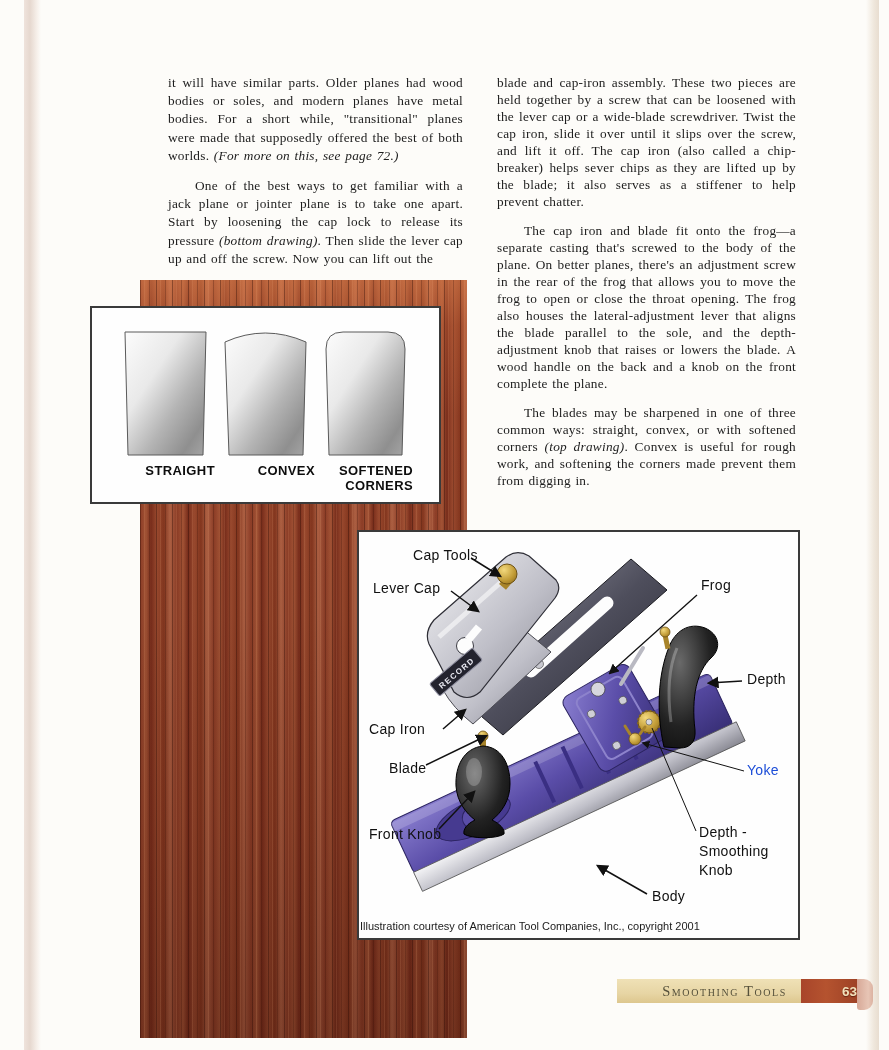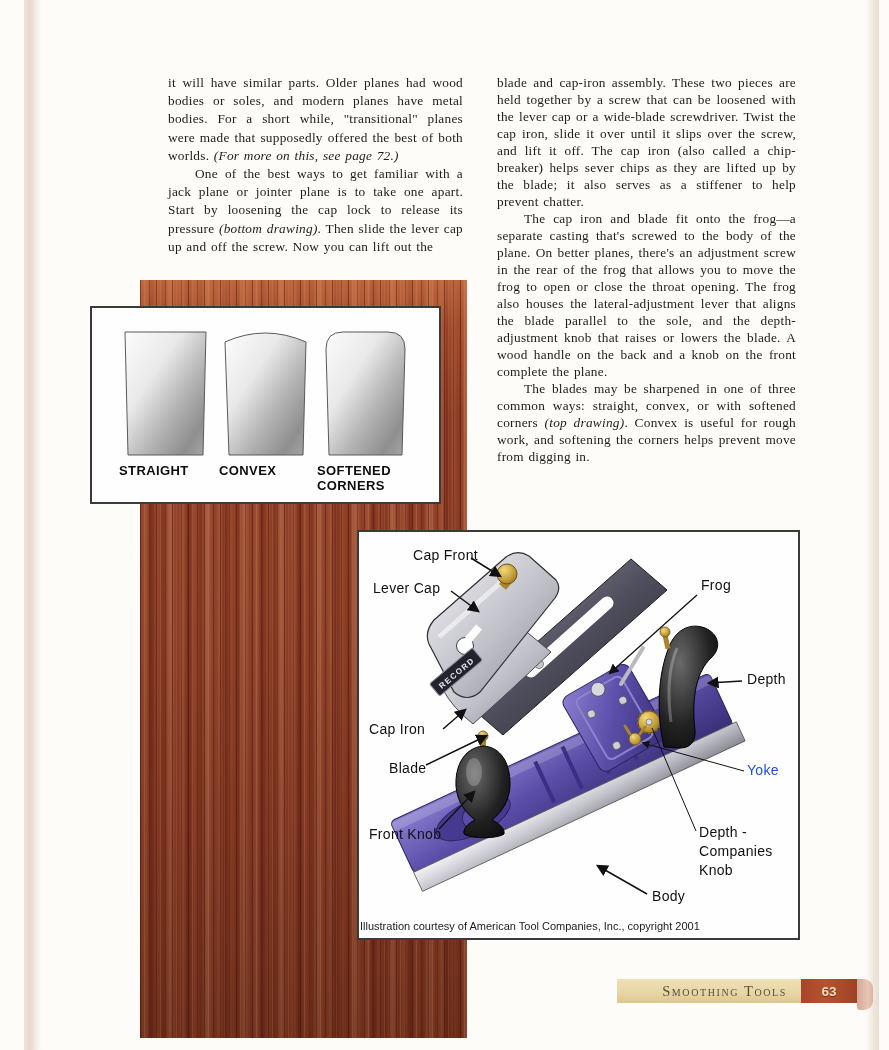--- a/index.html
+++ b/index.html
@@ -9,71 +9,71 @@
   .edge-left{position:absolute;left:24px;top:0;width:17px;height:1050px;
              background:linear-gradient(90deg,#efe3dc 0%,#e6d8cf 35%,#f6efe9 75%,#fdfcf9 100%);}
   .edge-right{position:absolute;left:866px;top:0;width:13px;height:1050px;
               background:linear-gradient(90deg,#fdfcf9 0%,#efe7dc 60%,#e8ddd0 100%);}
   
   .col{position:absolute;top:74px;text-align:justify;color:#1c1c1c;
        font-size:13.3px;letter-spacing:0.25px;word-spacing:1px;}
   .col-left{left:168px;width:295px;line-height:18.2px;}
   .col-right{left:497px;width:299px;line-height:17px;}
   .col p{margin:0;}
-  .col p.indent{text-indent:27px;}
+  .col p.indent{text-indent:27px;margin-top:12px;}
   .col em{}
   
   .wood{position:absolute;left:140px;top:280px;width:327px;height:758px;
     background:
       repeating-linear-gradient(90deg, rgba(45,12,6,0.38) 0 1px, rgba(0,0,0,0) 1px 4px,
         rgba(255,185,135,0.13) 4px 5px, rgba(0,0,0,0) 5px 9px, rgba(60,18,8,0.28) 9px 10px, rgba(0,0,0,0) 10px 16px),
       linear-gradient(180deg, rgba(222,130,78,0.55) 0%, rgba(205,108,62,0.30) 6%, rgba(0,0,0,0) 18%,
         rgba(0,0,0,0.05) 45%, rgba(55,14,6,0.22) 72%, rgba(40,10,4,0.34) 100%),
       repeating-linear-gradient(90deg,#8f3e27 0px,#a65536 6px,#7b2e1c 11px,#9d4b2f 17px,#86371f 24px,#b16244 30px,#8f3e27 37px);}
   
   .figbox{position:absolute;background:#fefefe;border:2px solid #3a3a3a;}
   #blade-fig{left:90px;top:306px;width:347px;height:194px;}
   #plane-fig{left:357px;top:530px;width:439px;height:406px;}
-  .bladelabel{position:absolute;width:96px;margin-left:-48px;text-align:left;
+  .bladelabel{position:absolute;width:96px;margin-left:-48px;text-align:right;
       font:bold 13px "Liberation Sans",sans-serif;color:#0d0d0d;letter-spacing:0.4px;line-height:15px;}
   .plabel{position:absolute;font:14px "Liberation Sans",sans-serif;color:#101010;
           letter-spacing:0.3px;white-space:nowrap;line-height:19px;}
   .plabel.gray{color:#1d4ed8;}
   .caption{position:absolute;left:1px;top:388px;font:11px "Liberation Sans",sans-serif;color:#1b1b1b;}
   .figsvg{position:absolute;left:0;top:0;}
   
   .footer-bar{position:absolute;left:617px;top:979px;width:184px;height:24px;
       background:linear-gradient(180deg,#efe1b6 0%,#e7d5a4 60%,#ddc78e 100%);
       display:flex;align-items:center;justify-content:flex-end;padding-right:14px;box-sizing:border-box;padding-left:24px;}
   .footer-title{font-family:"Liberation Serif",serif;font-variant:small-caps;
       font-size:14.5px;letter-spacing:1.6px;color:#56513b;}
   .footer-page{position:absolute;left:801px;top:979px;width:56px;height:24px;
       background:linear-gradient(90deg,#a8452a 0%,#b5532f 45%,#9e4226 100%);
-      display:flex;align-items:center;justify-content:center;}
+      display:flex;align-items:center;justify-content:flex-end;}
   .footer-page span{font:bold 13.5px "Liberation Sans",sans-serif;color:#f2e2bc;text-shadow:0 1px 1px rgba(60,10,0,0.6);}
   .footer-tab{position:absolute;left:857px;top:979px;width:16px;height:31px;
       background:linear-gradient(90deg,#d7a897 0%,#e7c5b5 70%,#dcb2a1 100%);
       border-radius:0 9px 9px 3px;}
 </style>
 </head>
 <body>
 
 <div id="page">
 
   <div class="edge-left"></div>
   <div class="edge-right"></div>
 
   <div class="col col-left">
       <p><span>it will have similar parts. Older planes had wood bodies or soles, and modern planes have metal bodies. For a short while, "transitional" planes were made that supposedly offered the best of both worlds. </span><em>(For more on this, see page 72.)</em></p>
       <p class="indent"><span>One of the best ways to get familiar with a jack plane or jointer plane is to take one apart. Start by loosening the cap lock to release its pressure </span><em>(bottom drawing)</em><span>. Then slide the lever cap up and off the screw. Now you can lift out the</span></p>
     </div>
   <div class="col col-right">
       <p><span>blade and cap-iron assembly. These two pieces are held together by a screw that can be loosened with the lever cap or a wide-blade screwdriver. Twist the cap iron, slide it over until it slips over the screw, and lift it off. The cap iron (also called a chip-breaker) helps sever chips as they are lifted up by the blade; it also serves as a stiffener to help prevent chatter.</span></p>
       <p class="indent"><span>The cap iron and blade fit onto the frog—a separate casting that's screwed to the body of the plane. On better planes, there's an adjustment screw in the rear of the frog that allows you to move the frog to open or close the throat opening. The frog also houses the lateral-adjustment lever that aligns the blade parallel to the sole, and the depth-adjustment knob that raises or lowers the blade. A wood handle on the back and a knob on the front complete the plane.</span></p>
-      <p class="indent"><span>The blades may be sharpened in one of three common ways: straight, convex, or with softened corners </span><em>(top drawing)</em><span>. Convex is useful for rough work, and softening the corners helps prevent move from digging in.</span></p>
+      <p class="indent"><span>The blades may be sharpened in one of three common ways: straight, convex, or with softened corners </span><em>(top drawing)</em><span>. Convex is useful for rough work, and softening the corners made prevent them from digging in.</span></p>
     </div>
 
   <div class="wood"></div>
 
   <div class="figbox" id="blade-fig">
     <svg class="figsvg" width="347" height="194" viewBox="0 0 347 194">
       <defs>
         <linearGradient id="metal" x1="0" y1="0" x2="1" y2="1">
           <stop offset="0" stop-color="#fcfcfc"></stop>
             <stop offset="0.35" stop-color="#e9e9e9"></stop>
@@ -201,30 +201,30 @@
         <line x1="383" y1="149" x2="350" y2="151" stroke-width="1.5" marker-end="url(#ah)"></line>
         <line x1="84" y1="197" x2="106" y2="178" stroke-width="1.5" marker-end="url(#ah)"></line>
         <line x1="67" y1="233" x2="127" y2="204" stroke-width="1.5" marker-end="url(#ah)"></line>
         <line x1="80" y1="297" x2="115" y2="260" stroke-width="1.5" marker-end="url(#ah)"></line>
         <line x1="385" y1="239" x2="284" y2="211" stroke-width="1" marker-end="url(#ah)"></line>
         <line x1="337" y1="299" x2="293" y2="196" stroke-width="1"></line>
         <line x1="288" y1="362" x2="239" y2="334" stroke-width="1.5" marker-end="url(#ah)"></line>
       </g>
     </svg>
 
-    <div class="plabel" style="left:54px;top:14px">Cap Front</div>
+    <div class="plabel" style="left:54px;top:14px">Cap Tools</div>
     <div class="plabel" style="left:14px;top:47px">Lever Cap</div>
     <div class="plabel" style="left:342px;top:44px">Frog</div>
     <div class="plabel" style="left:388px;top:138px">Depth</div>
     <div class="plabel" style="left:10px;top:188px">Cap Iron</div>
     <div class="plabel" style="left:30px;top:227px">Blade</div>
     <div class="plabel" style="left:10px;top:293px">Front Knob</div>
     <div class="plabel gray" style="left:388px;top:229px">Yoke</div>
     <div class="plabel" style="left:340px;top:291px">Depth -</div>
-    <div class="plabel" style="left:340px;top:310px">Companies</div>
+    <div class="plabel" style="left:340px;top:310px">Smoothing</div>
     <div class="plabel" style="left:340px;top:329px">Knob</div>
     <div class="plabel" style="left:293px;top:355px">Body</div>
 
     <div class="caption">Illustration courtesy of American Tool Companies, Inc., copyright 2001</div>
   </div>
 
   <div class="footer-bar">
     <span class="footer-title">Smoothing Tools</span>
   </div>
   <div class="footer-tab"></div>

